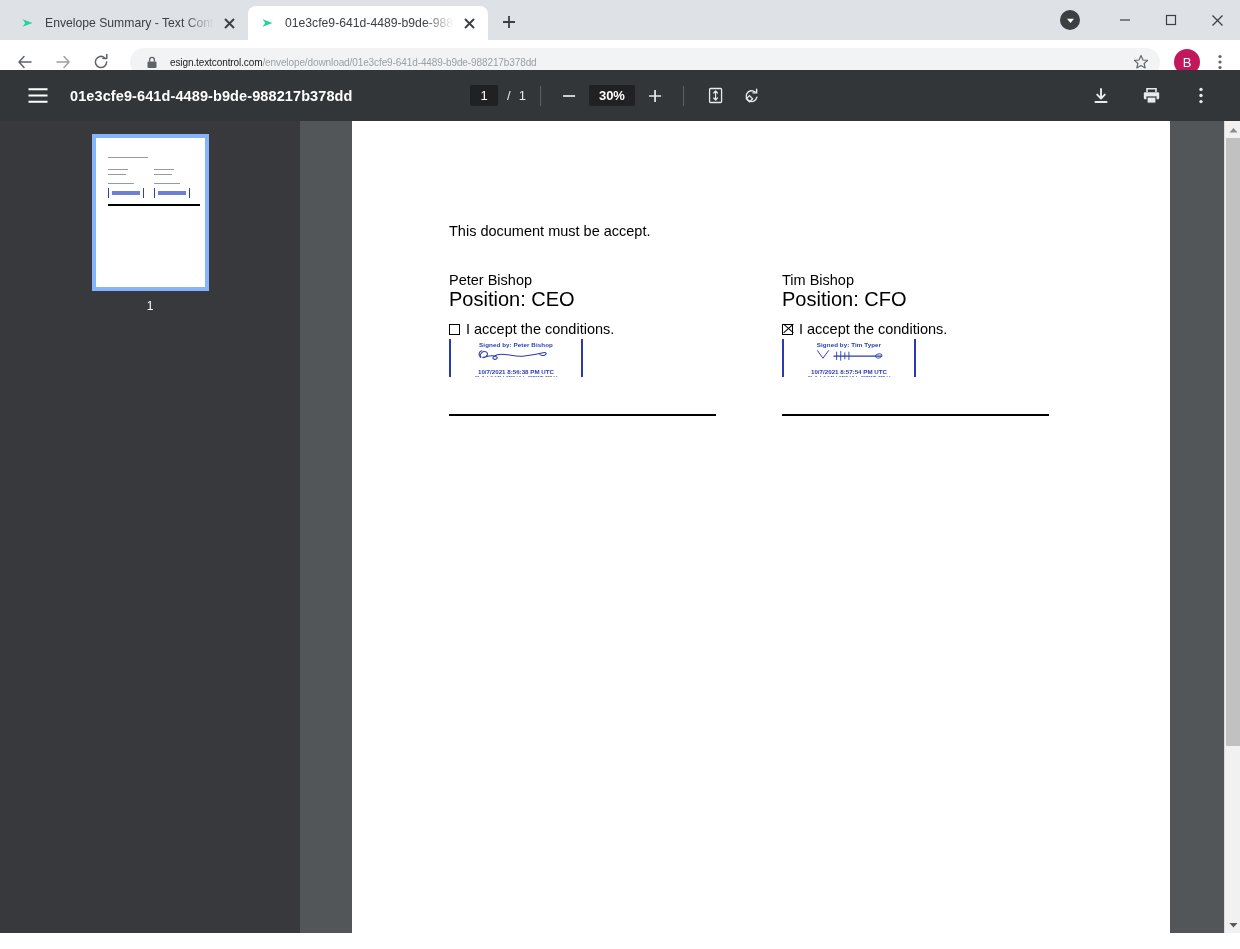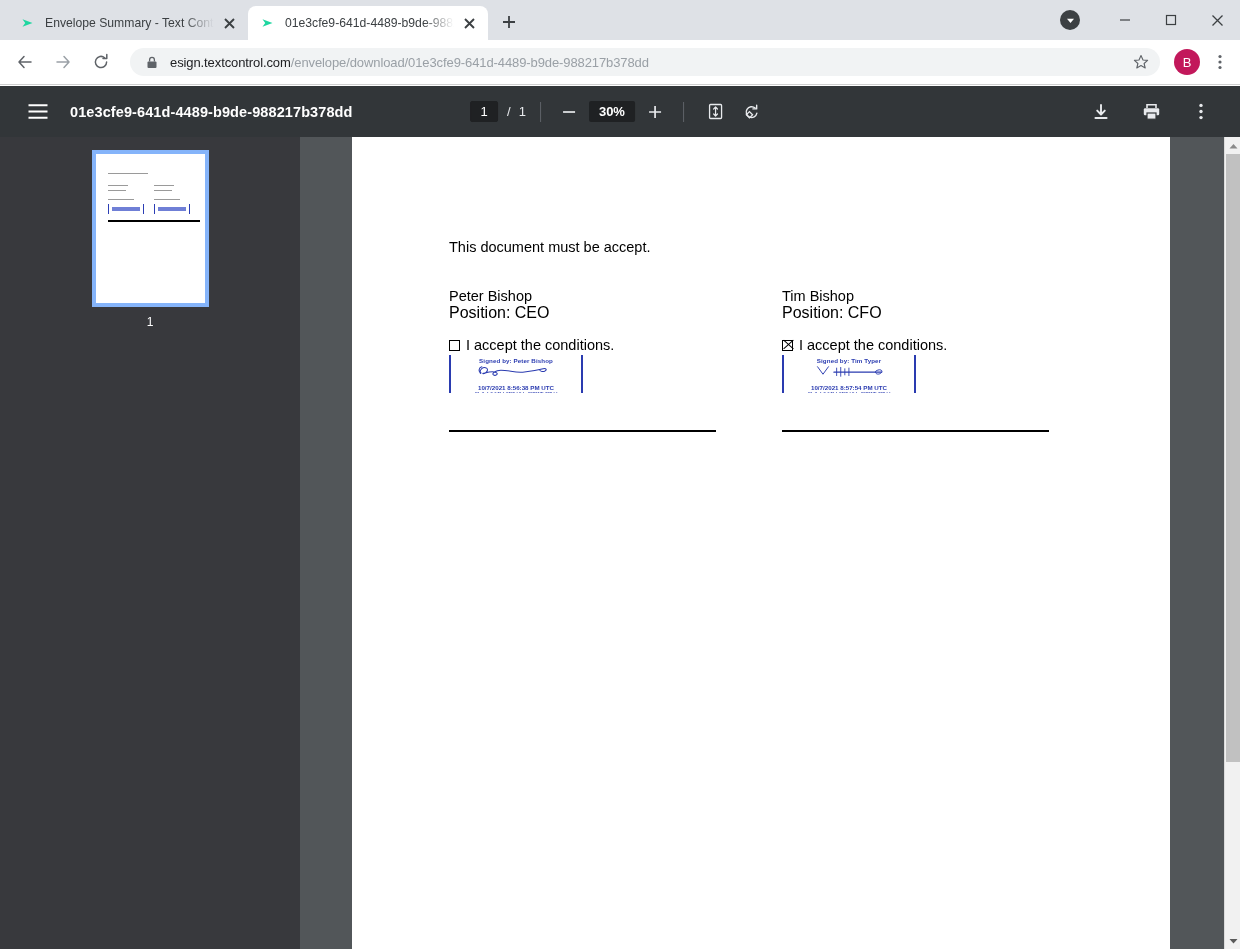--- a/index.html
+++ b/index.html
@@ -74,36 +74,36 @@
     display: flex; align-items: center; justify-content: center;
     border-radius: 50%; color: #5f6368;
   }
   .omnibox {
     flex: 1 1 auto; height: 28px; background: #f1f3f4;
     border-radius: 14px; display: flex; align-items: center;
     padding: 0 6px 0 14px; margin: 0 6px 0 8px;
   }
   .lock { width: 16px; flex: 0 0 16px; display: flex; align-items: center;
           justify-content: center; margin-right: 10px; color: #5f6368; }
-  .url { flex: 1 1 auto; font-size: 13px; color: #9aa0a6;
+  .url { flex: 1 1 auto; font-size: 10px; color: #9aa0a6;
          white-space: nowrap; overflow: hidden; letter-spacing: -0.1px; }
   .url .host { color: #202124; }
   .star { width: 26px; flex: 0 0 26px; display: flex; align-items: center;
           justify-content: center; color: #5f6368; }
   .avatar {
     width: 26px; height: 26px; border-radius: 50%; background: #c2185b;
     color: #fff; font-size: 13px; display: flex; align-items: center;
     justify-content: center; margin: 0 8px; flex: 0 0 26px;
   }
   .kebab { width: 24px; flex: 0 0 24px; display: flex; align-items: center;
            justify-content: center; color: #5f6368; }
 
   
   .pdfviewer {
-    position: absolute; left: 0; top: 86px;
+    position: absolute; left: 0; top: 70px;
     width: 1240px; height: 863px; background: #525659;
   }
   .pdftoolbar {
     height: 51px; background: #323639; display: flex; align-items: center;
     position: relative; color: #ffffff;
   }
   .hamburger { width: 40px; margin-left: 18px; display: flex;
                align-items: center; justify-content: center; }
   .doctitle {
     font-size: 14.5px; font-weight: bold; color: #ffffff;
@@ -168,21 +168,21 @@
   }
 
   
   .doc { position: absolute; inset: 0; color: #000000;
          font-family: "Liberation Sans", sans-serif; }
   .d-intro { position: absolute; left: 97px; top: 102px;
              font-size: 14.5px; }
   .col-l { position: absolute; left: 97px; }
   .col-r { position: absolute; left: 430px; }
   .d-name { top: 151px; font-size: 14.5px; }
-  .d-pos  { top: 167px; font-size: 16px; }
+  .d-pos  { top: 167px; font-size: 20px; }
   .d-chk  { top: 200px; font-size: 14.5px; display: flex;
             align-items: center; }
   .chkbox {
     width: 11px; height: 11px; border: 1.1px solid #000;
     display: inline-flex; align-items: center; justify-content: center;
     margin-right: 6px; position: relative; flex: 0 0 11px;
   }
   .chkbox.checked::before,
   .chkbox.checked::after {
     content: ""; position: absolute; width: 13px; height: 1.1px;

